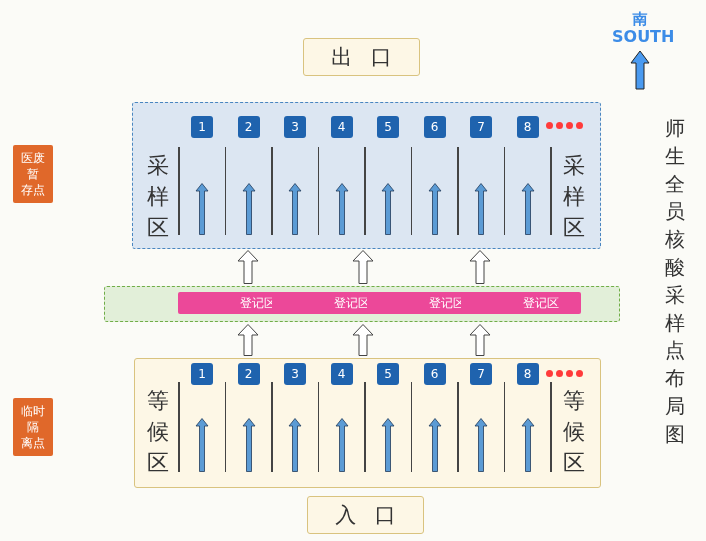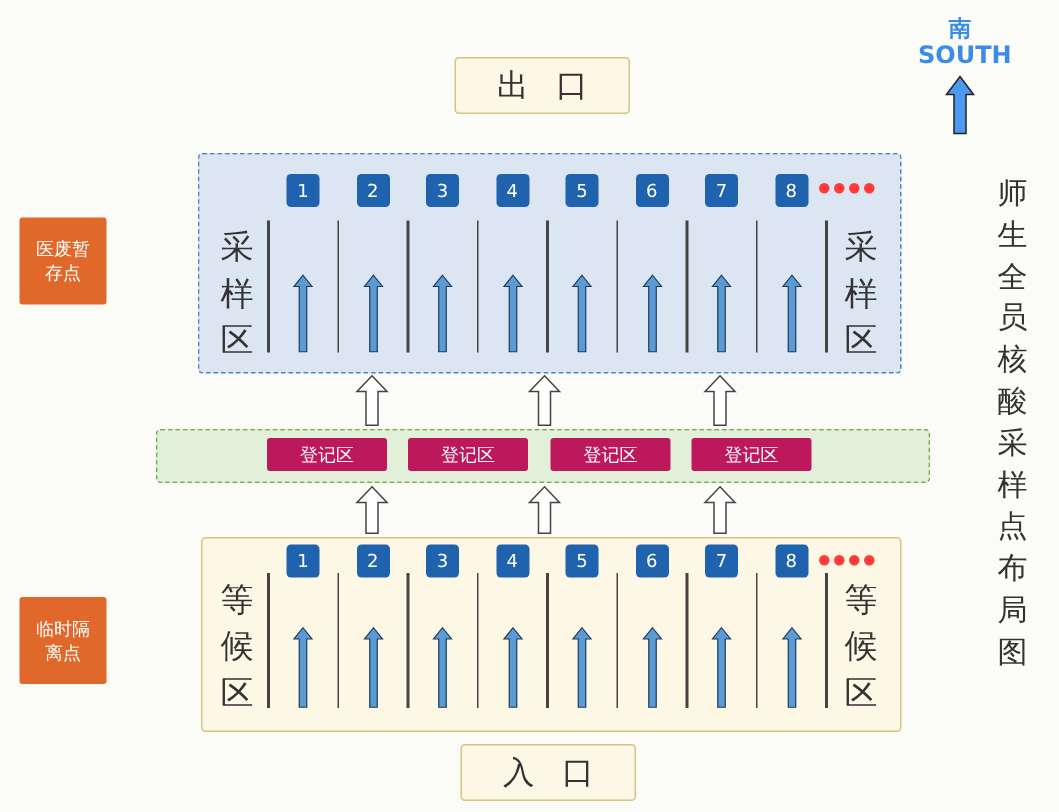--- a/index.html
+++ b/index.html
@@ -11,42 +11,42 @@
   .gate {
     position:absolute; background:#fdf7e6; border:1px solid #d9c37f; border-radius:3px;
     display:flex; align-items:center; justify-content:space-around;
     font-size:21px; color:#333; box-sizing:border-box; padding:0 18px;
   }
   .compass { position:absolute; left:612px; top:10px; width:56px; text-align:center; color:#3c8ce7; font-weight:bold; }
   .compass .ch { font-size:15px; line-height:18px; }
   .compass .en { font-size:16px; line-height:18px; }
   .side-badge {
     position:absolute; background:#e0682a; color:#fff; border-radius:2px;
-    width:58px; height:58px; display:flex; align-items:center; justify-content:center;
+    width:40px; height:58px; display:flex; align-items:center; justify-content:center;
     text-align:center; font-size:12px; line-height:16px; padding:4px; box-sizing:border-box;
   }
   .zone {
     position:absolute; box-sizing:border-box;
   }
   .zone.sample { background:#dce6f2; border:1.5px dashed #4a86c0; border-radius:3px; }
   .zone.wait { background:#fdf7e6; border:1px solid #d9c37f; border-radius:3px; }
   .zone.reg { background:#e2efd9; border:1.5px dashed #70ad47; border-radius:3px; }
   .vlabel {
     position:absolute; width:24px; font-size:22px; line-height:31px; color:#333; text-align:center;
   }
   .num {
     position:absolute; width:22px; height:22px; background:#1f63ae; color:#fff; border-radius:3px;
     font-size:12px; display:flex; align-items:center; justify-content:center;
   }
   .divider { position:absolute; width:1.5px; background:#444; }
   .dots { position:absolute; display:flex; gap:3px; }
   .dots span { width:7px; height:7px; border-radius:50%; background:#ff3b3b; display:block; }
   .reg-box {
-    position:absolute; height:22px; width:80px; background:#be185d; color:#fff; border-radius:2px;
-    font-size:12px; display:flex; align-items:center; justify-content:center;
+    position:absolute; height:22px; width:80px; background:#ec4899; color:#fff; border-radius:2px;
+    font-size:12px; display:flex; align-items:center; justify-content:center;padding-left:40px;
   }
   .title-v {
     position:absolute; left:662px; top:115px; width:26px; font-size:20px; line-height:27.8px;
     color:#333; text-align:center;
   }
   svg { overflow:visible; }
 </style>
 </head>
 <body>
 

